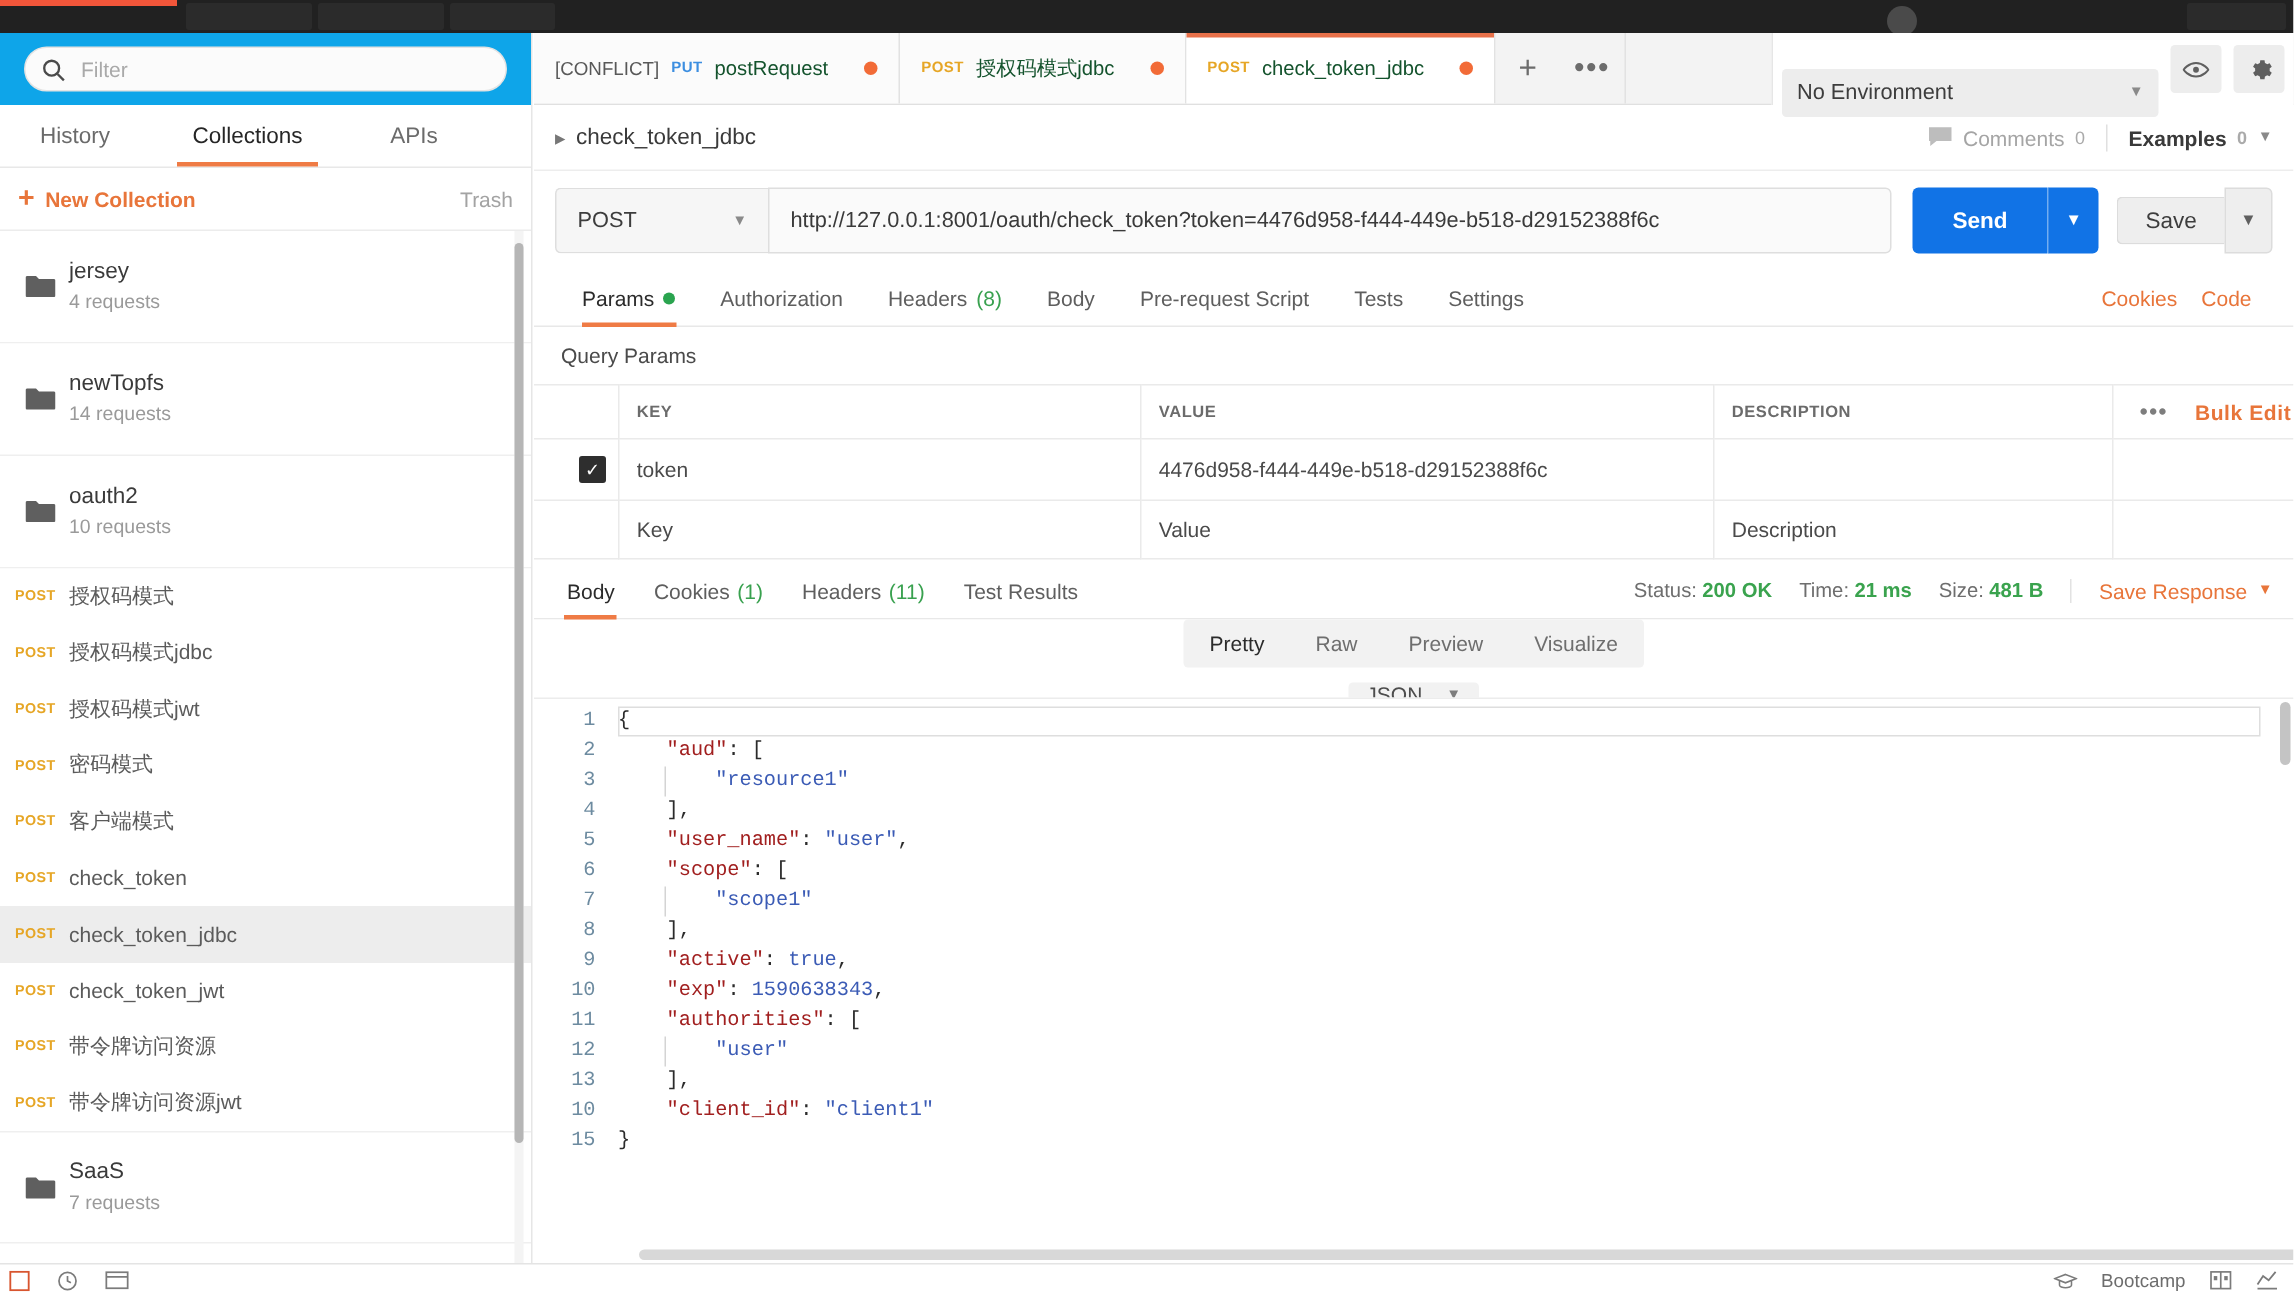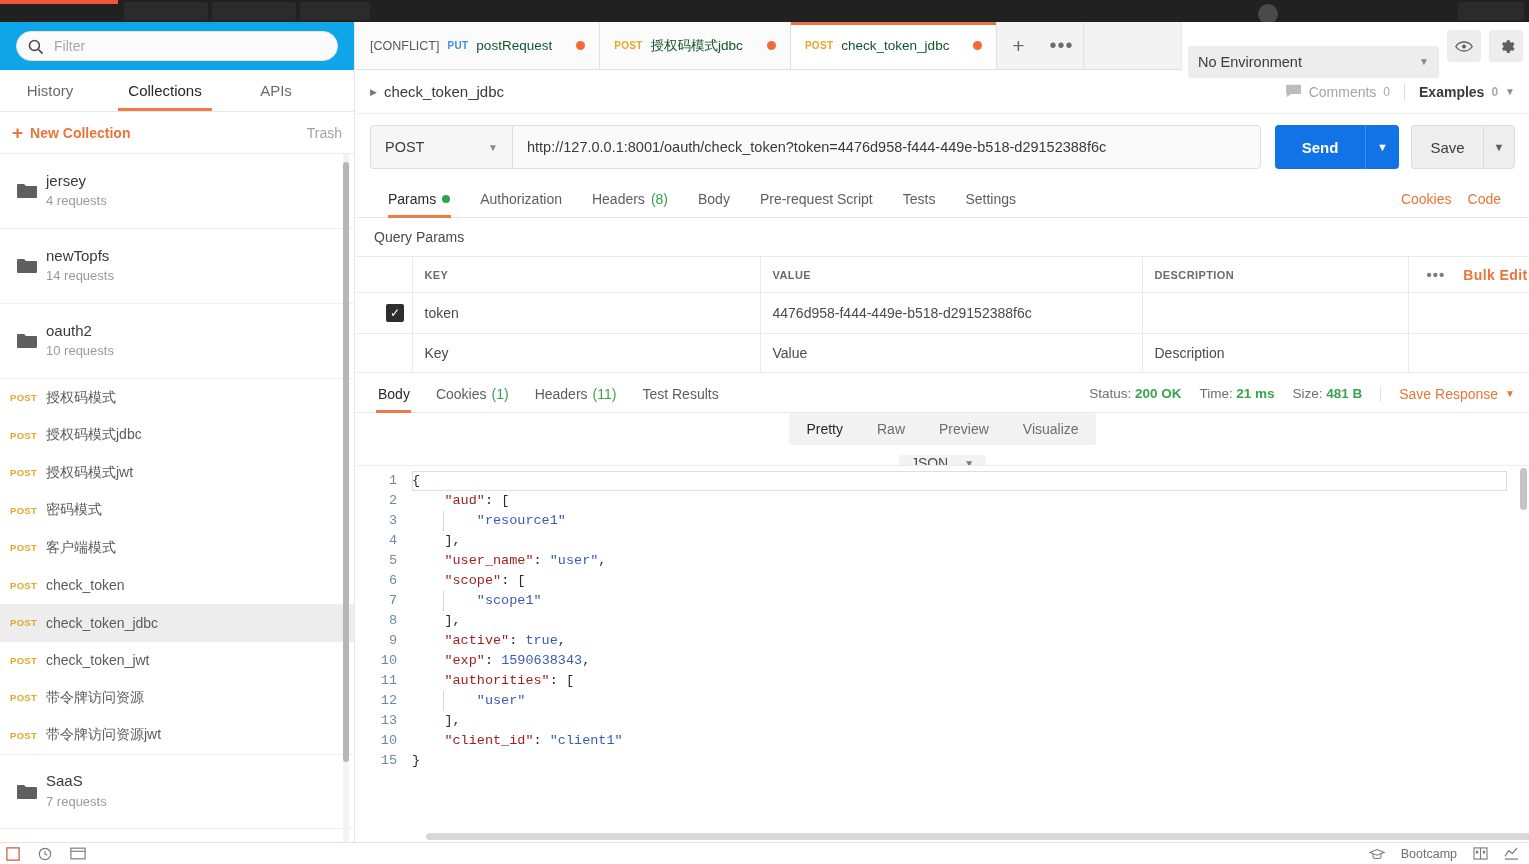--- a/index.html
+++ b/index.html
@@ -212,21 +212,21 @@
     margin-left: 14px; height: 44px; width: 90px; background:#1173e6; color:#fff;
     border:none; border-radius: 4px 0 0 4px; font-weight:bold; font-size: 15px;
     cursor:pointer; font-family:"Liberation Sans", sans-serif;
   }
   .send-caret {
     height: 44px; width: 34px; background:#1173e6; color:#fff; border:none;
     border-left: 1px solid #3f8eeb; border-radius: 0 4px 4px 0; cursor:pointer;
     font-size: 11px;
   }
   .save-btn {
-    margin-left: 12px; height: 44px; width: 72px; background:#eeeeee; color:#3d3d3d;
+    margin-left: 12px; height: 32px; width: 72px; background:#eeeeee; color:#3d3d3d;
     border:1px solid #dcdcdc; border-right:none; border-radius: 4px 0 0 4px;
     font-size: 15px; cursor:pointer; font-family:"Liberation Sans", sans-serif;
   }
   .save-caret {
     height: 44px; width: 32px; background:#eeeeee; color:#5f5f5f;
     border:1px solid #dcdcdc; border-radius: 0 4px 4px 0; cursor:pointer; font-size: 11px;
   }
 
   .reqtabs {
     height: 38px; display:flex; align-items:center; padding: 0 28px;

